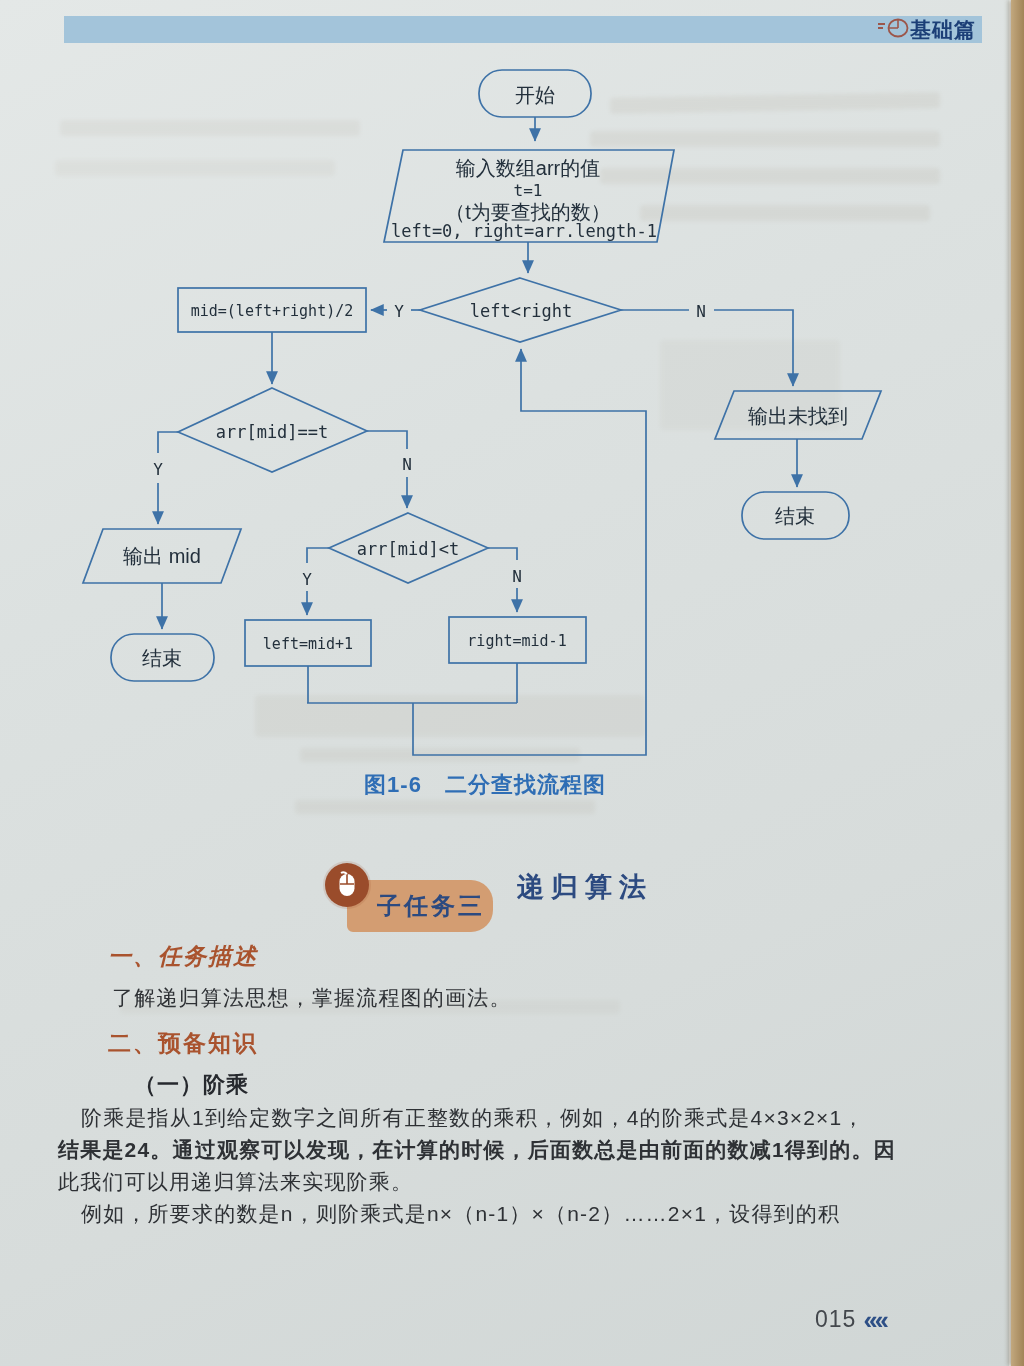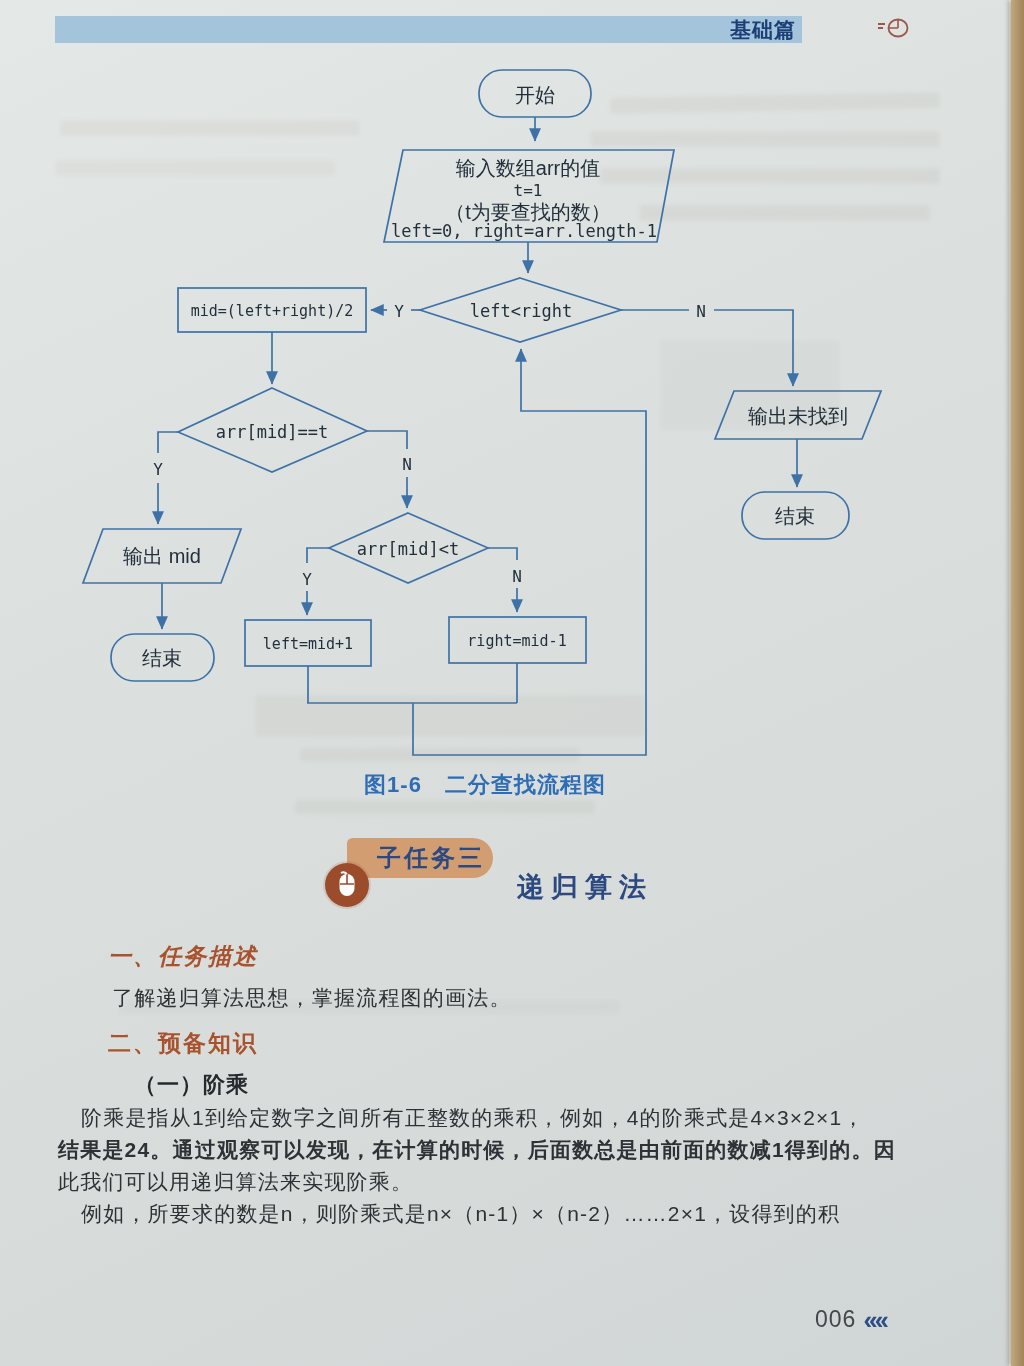--- a/index.html
+++ b/index.html
@@ -8,21 +8,21 @@
     background:linear-gradient(155deg,#e4e8e7 0%,#dce1e0 35%,#d7dcdb 70%,#d0d6d5 100%);
     font-family:"Liberation Sans",sans-serif;
   }
   .desk-edge{
     position:absolute;right:0;top:0;width:13px;height:1366px;
     background:linear-gradient(to right,#c2a87e,#a18458);
     box-shadow:-3px 0 4px rgba(90,75,50,.35);
   }
   .page-edge-line{position:absolute;right:13px;top:0;width:2px;height:1366px;background:#f2f4f3;opacity:.8;}
   .top-bar{
-    position:absolute;left:55px;top:16px;width:747px;height:27px;
+    position:absolute;left:64px;top:16px;width:918px;height:27px;
     background:#a3c4da;display:flex;align-items:center;justify-content:flex-end;
   }
   .top-title{
     color:#1c3f77;font-weight:bold;font-size:21px;letter-spacing:1px;padding-right:6px;
     font-family:"Liberation Sans",sans-serif;
   }
   .header-mouse{position:absolute;left:876px;top:15px;}
   svg.flow{position:absolute;left:0;top:55px;}
   .flow .shape{fill:none;stroke:#3e72a7;stroke-width:1.7px;}
   .flow .line{fill:none;stroke:#3e72a7;stroke-width:1.7px;}
@@ -33,21 +33,21 @@
   .caption{
     position:absolute;left:285px;top:770px;width:400px;text-align:center;
     color:#2f6eb5;font-weight:bold;font-size:22px;letter-spacing:1px;
   }
   .badge-circle{
     position:absolute;left:325px;top:863px;width:44px;height:44px;border-radius:50%;
     background:#9a4c2b;z-index:3;display:flex;align-items:center;justify-content:center;
     box-shadow:0 0 0 2px rgba(154,76,43,.15);
   }
   .badge-pill{
-    position:absolute;left:347px;top:838px;width:146px;height:40px;
+    position:absolute;left:347px;top:880px;width:146px;height:52px;
     background:#d39d72;border-radius:6px 22px 22px 6px;z-index:2;
     display:flex;align-items:center;justify-content:center;padding-left:22px;box-sizing:border-box;
   }
   .badge-pill span{color:#2c4a80;font-weight:bold;font-size:24px;letter-spacing:3px;}
   .subtask-title{
     position:absolute;left:517px;top:869px;color:#2c4a80;font-weight:bold;
     font-size:27px;letter-spacing:7px;
   }
   .h-rust{position:absolute;color:#a9532e;font-weight:bold;font-size:23px;letter-spacing:2px;}
   .h-dark{position:absolute;color:#26292e;font-weight:bold;font-size:22px;letter-spacing:1px;margin-left:44px;}
@@ -172,19 +172,19 @@
   <div class="body-line" style="left:112px;top:984px;">了解递归算法思想，掌握流程图的画法。</div>
   <div class="h-rust" style="left:108px;top:1028px;">二、预备知识</div>
   <div class="h-dark" style="left:90px;top:1070px;">（一）阶乘</div>
 
   <div class="body-line" style="left:81px;top:1104px;">阶乘是指从1到给定数字之间所有正整数的乘积，例如，4的阶乘式是4×3×2×1，</div>
   <div class="body-line" style="left:58px;top:1136px;font-weight:bold;">结果是24。通过观察可以发现，在计算的时候，后面数总是由前面的数减1得到的。因</div>
   <div class="body-line" style="left:58px;top:1168px;">此我们可以用递归算法来实现阶乘。</div>
   <div class="body-line" style="left:81px;top:1200px;">例如，所要求的数是n，则阶乘式是n×（n-1）×（n-2）……2×1，设得到的积</div>
 
   <div class="footer">
-    <span class="num">006</span>
+    <span class="num">015</span>
     <span class="chev">‹‹‹‹</span>
   </div>
 
   <div class="page-edge-line"></div>
   <div class="desk-edge"></div>
 </div>
 
 </body></html>

